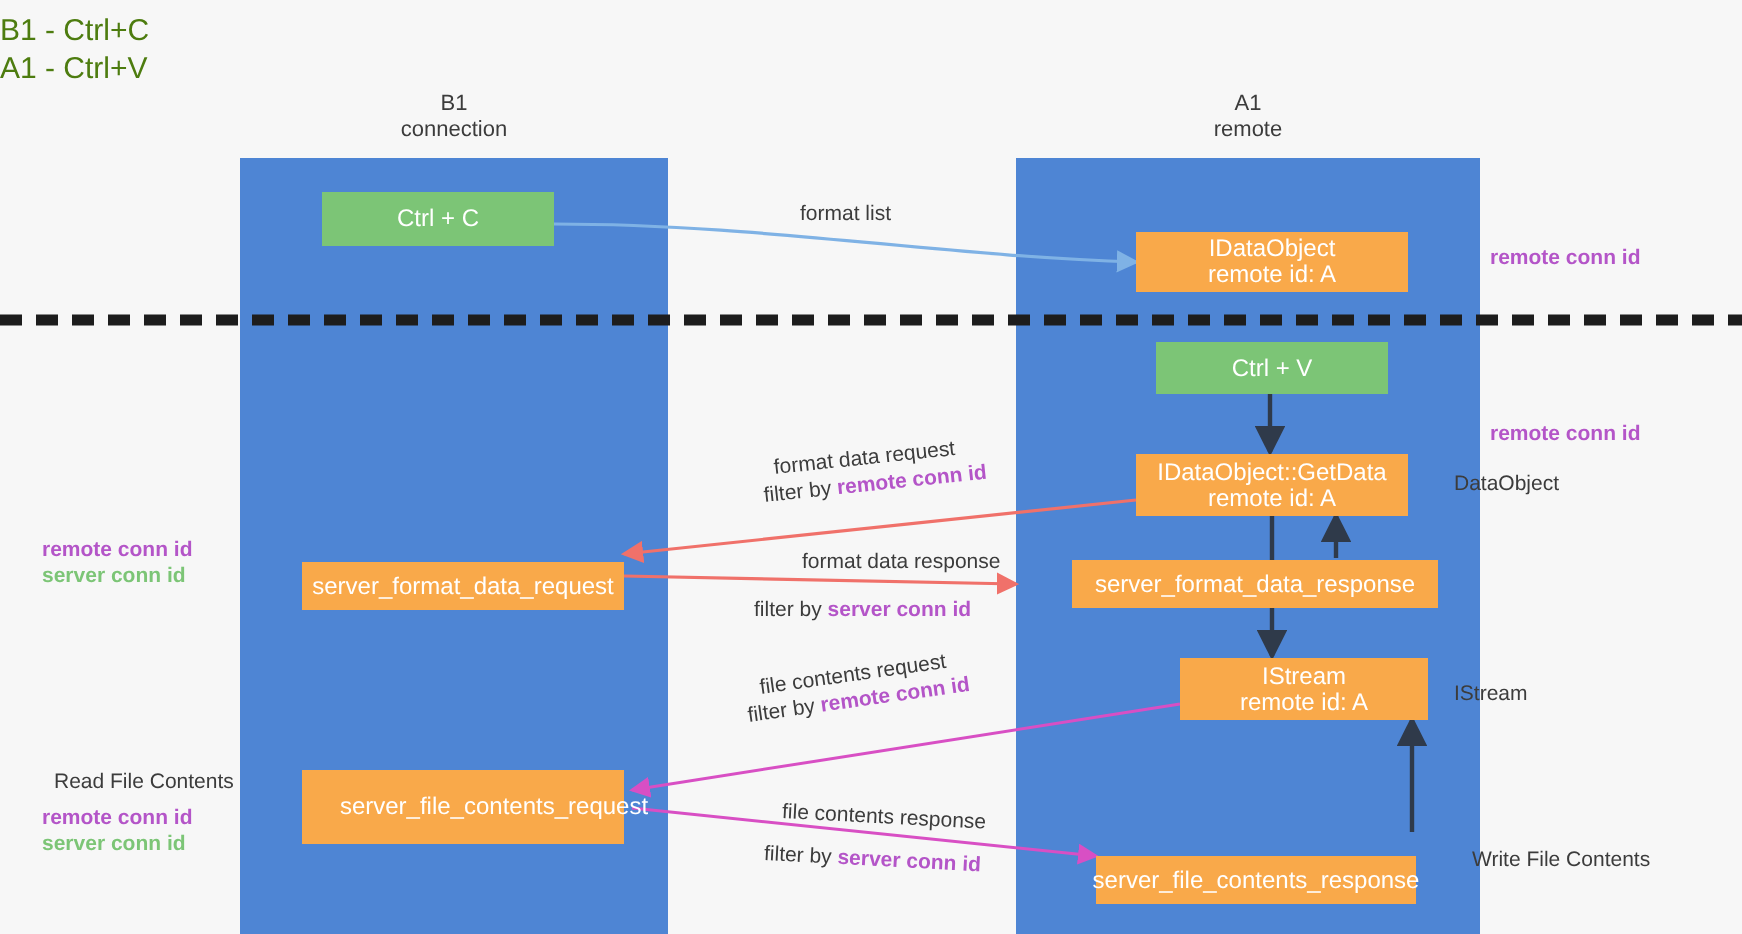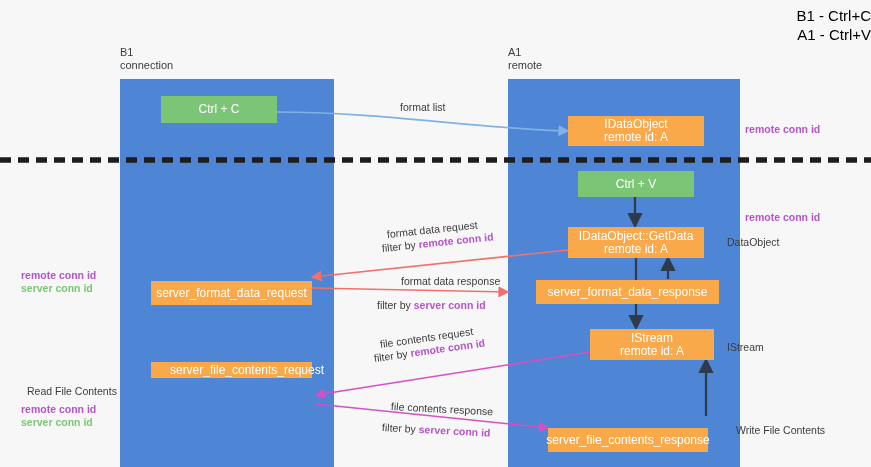--- a/index.html
+++ b/index.html
@@ -20,28 +20,28 @@
     position:absolute;
     background:#4e85d4;
   }
   .lane-b1{left:120px;top:79px;width:214px;height:388px;}
   .lane-a1{left:508px;top:79px;width:232px;height:388px;}
 
   
   .title{
     position:absolute;
     left:0;top:6px;width:871px;
-    text-align:right;
+    text-align:left;
     font-size:15px;
-    color:#000000;
+    color:#4d7c0f;
     line-height:19px;
   }
   .lane-head{
     position:absolute;
-    text-align:left;
+    text-align:center;
     font-size:11px;
     color:#3c3c3c;
     line-height:13px;
   }
   .lane-head-b1{left:120px;top:46px;width:214px;}
   .lane-head-a1{left:508px;top:46px;width:232px;}
 
   
   .node{
     position:absolute;
@@ -173,21 +173,21 @@
 
   <div class="node orange" style="left:536px;top:280px;width:183px;height:24px;">
     <span>server_format_data_response</span>
   </div>
 
   <div class="node orange" style="left:590px;top:329px;width:124px;height:31px;">
     <span>IStream</span>
     <span>remote id: A</span>
   </div>
 
-  <div class="node orange" style="left:151px;top:362px;width:161px;height:16px;padding-left:35px;">
+  <div class="node orange" style="left:151px;top:385px;width:161px;height:37px;padding-left:35px;">
     <span>server_file_contents_request</span>
   </div>
 
   <div class="node orange" style="left:548px;top:418px;width:160px;height:24px;margin-top:10px;">
     <span>server_file_contents_response</span>
   </div>
 
   <div class="lbl" style="left:400px;top:101px;">format list</div>
 
   <div class="lbl rot" style="left:387px;top:228px;transform:rotate(-6deg);">format data request</div>

